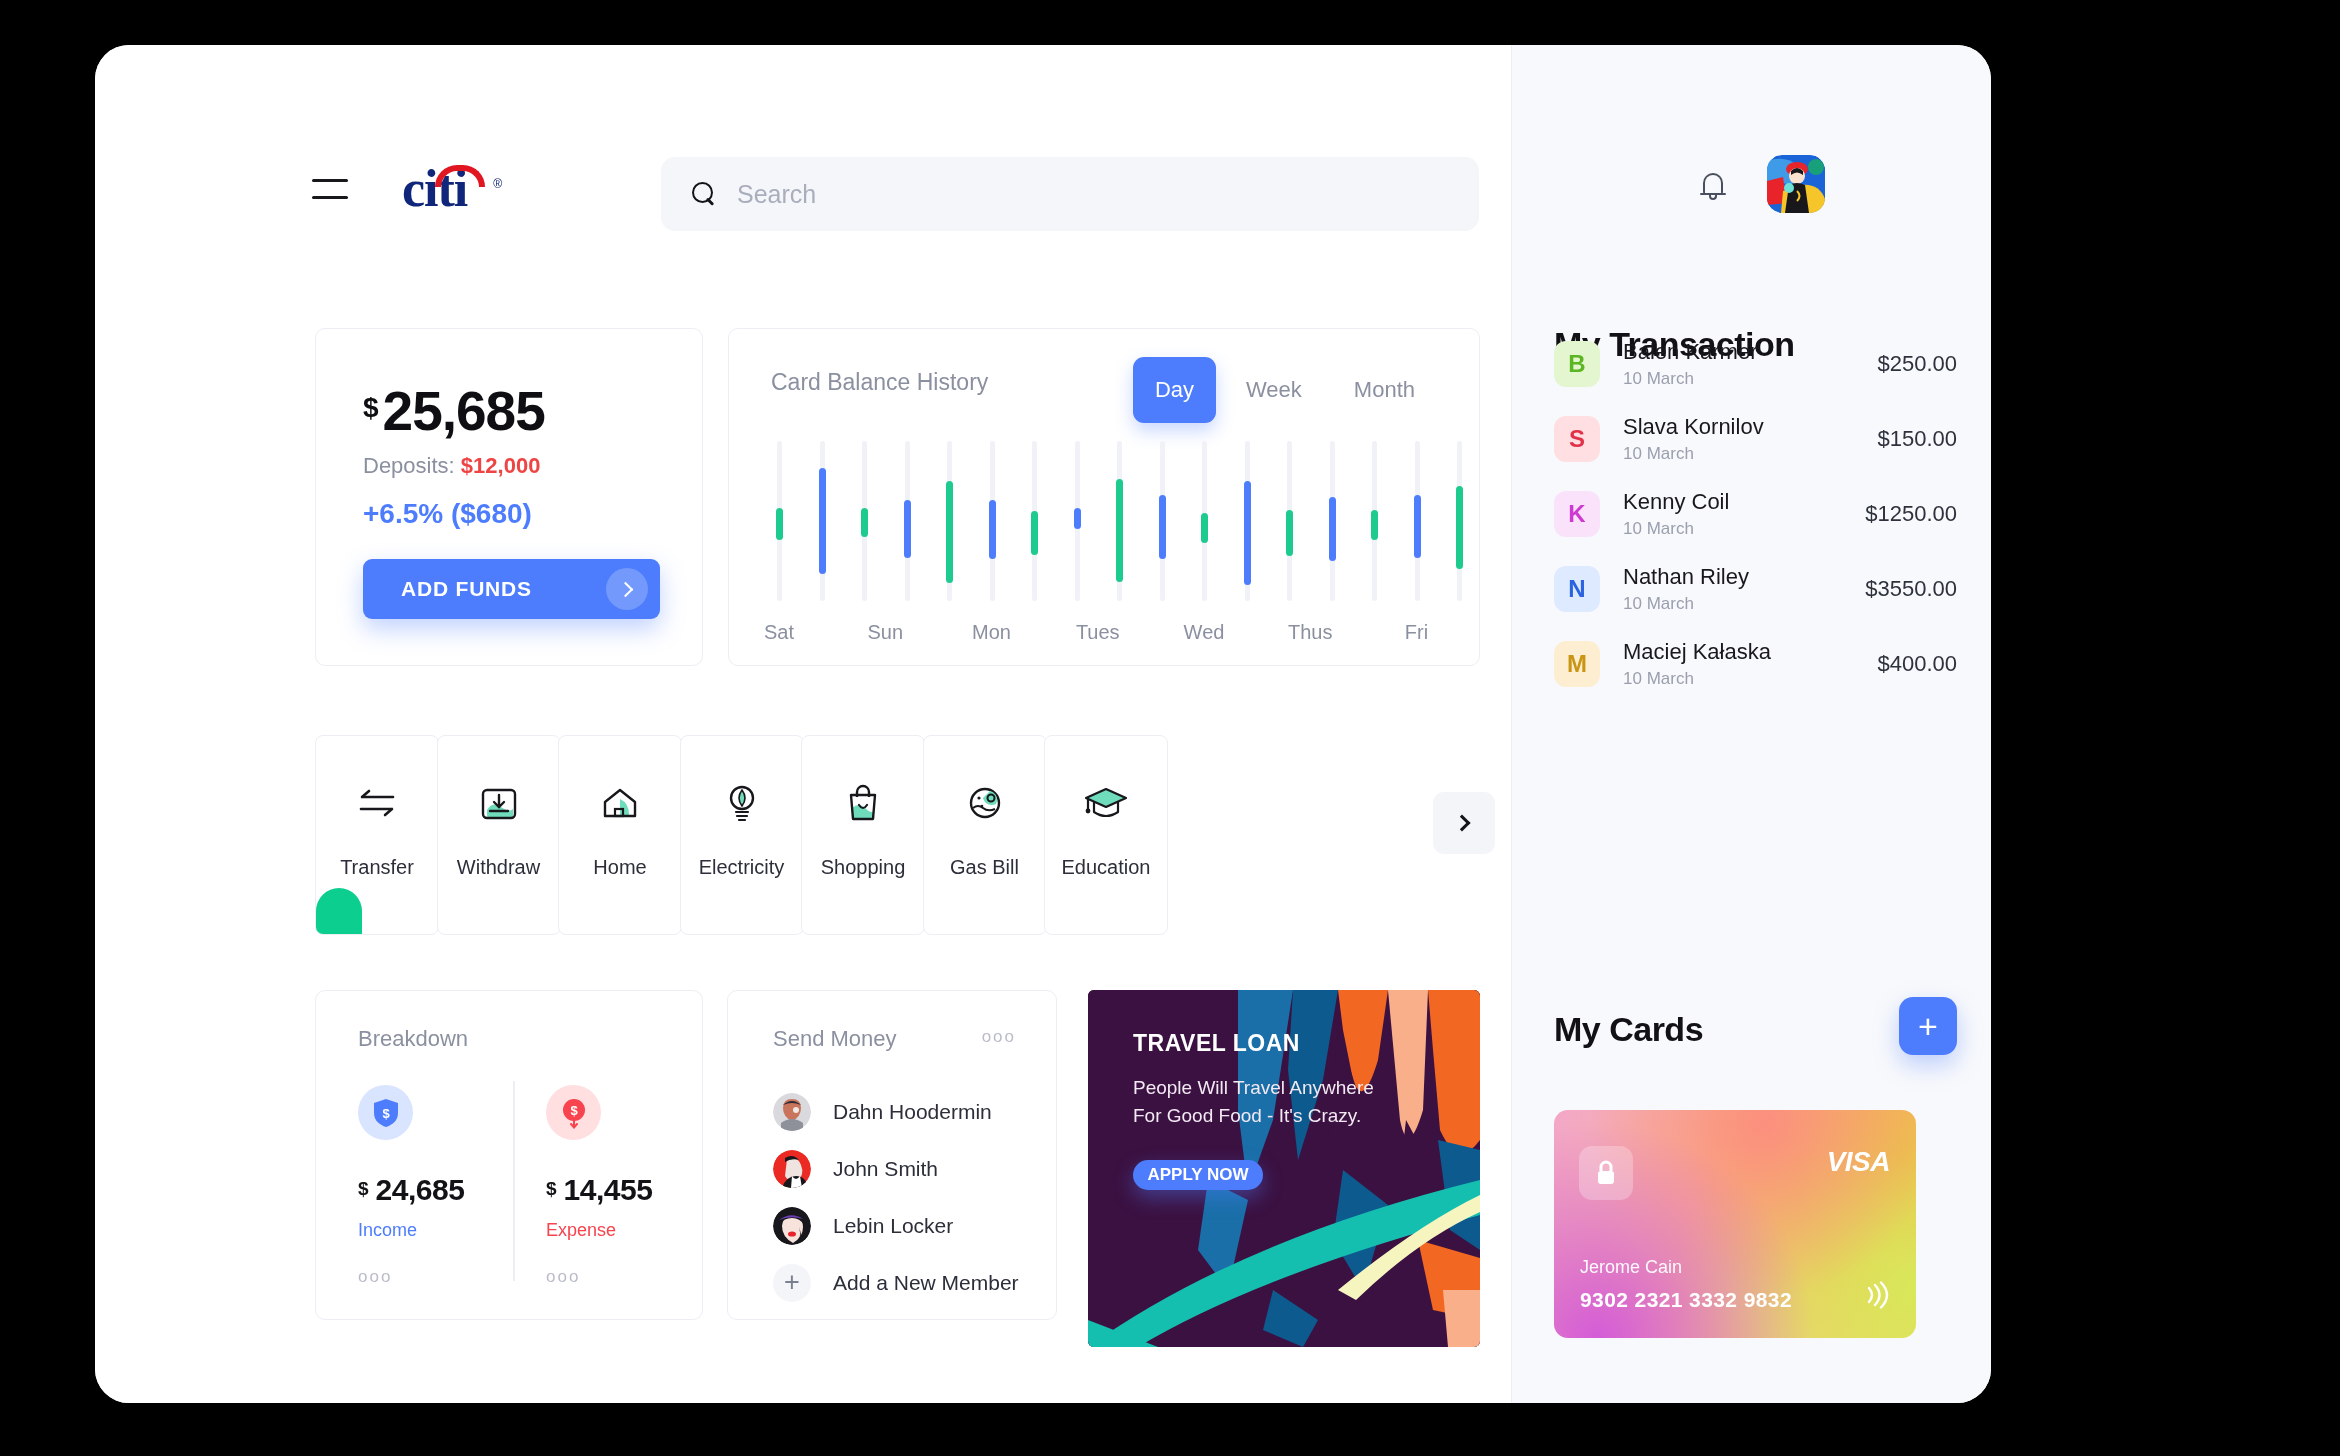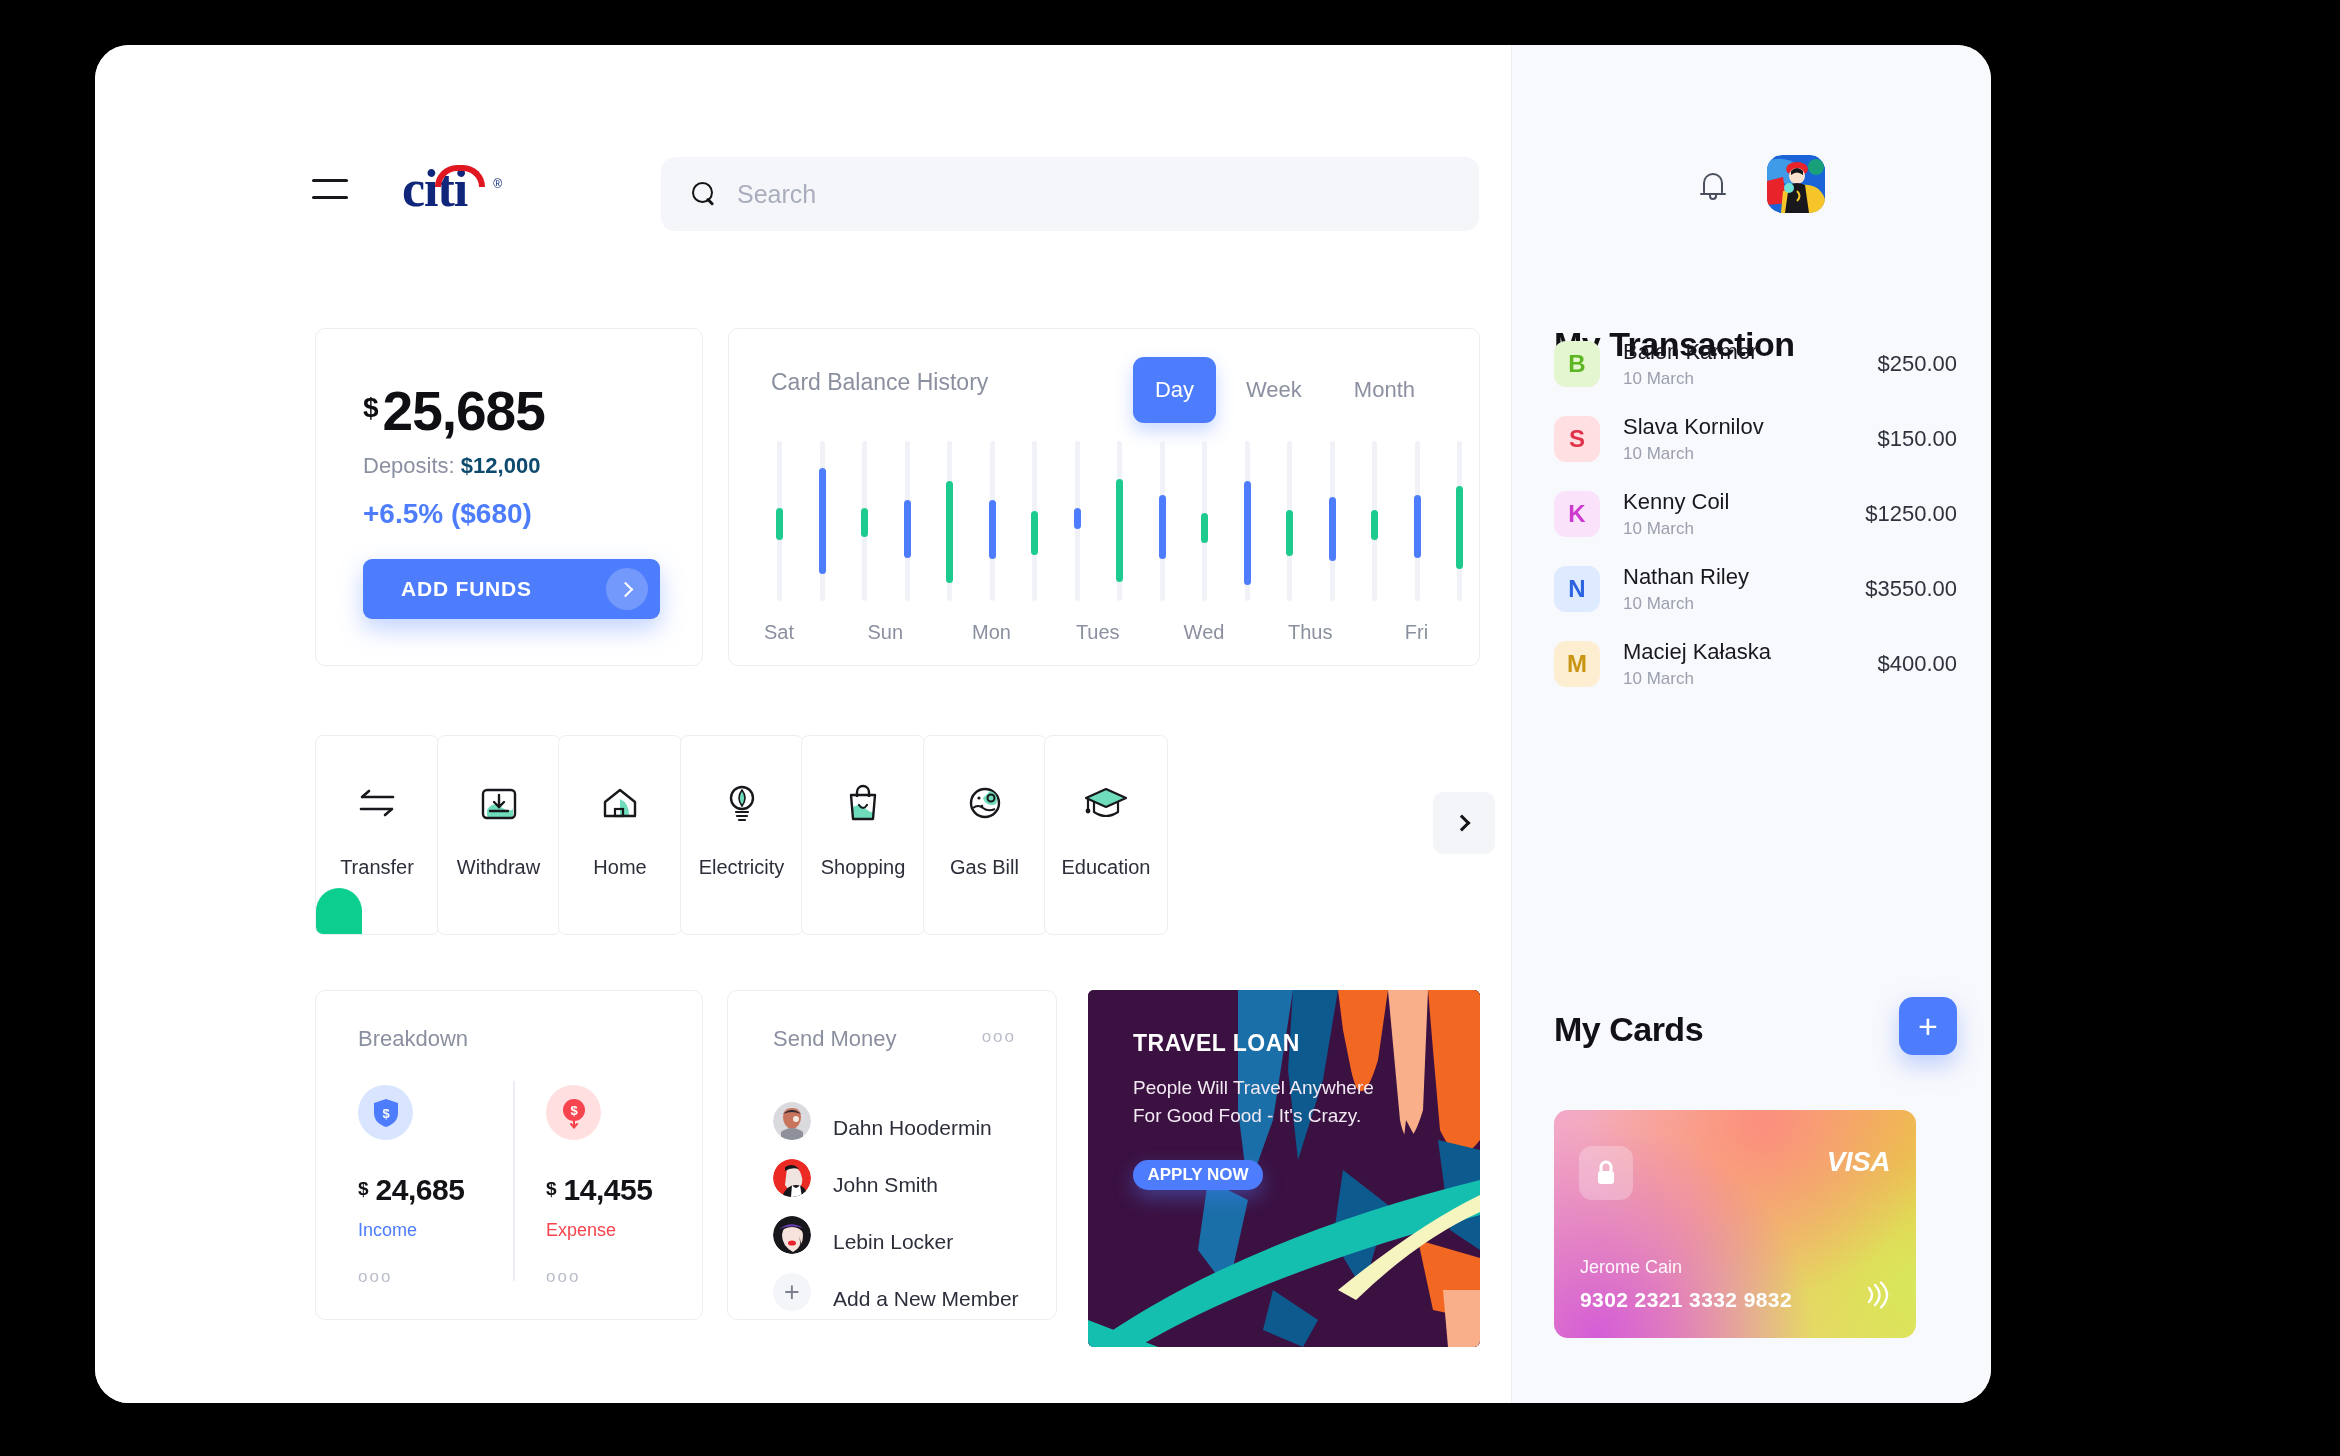--- a/index.html
+++ b/index.html
@@ -44,21 +44,21 @@
   .search-input::placeholder { color:#a9aebd; }
 
   .card { background:#fff; border:1.5px solid #eceef4; border-radius:10px; position:absolute; }
 
   
   .balance-card { left:220px; top:283px; width:388px; height:338px; }
   .bal-amt { position:absolute; left:47px; top:55px; display:flex; align-items:flex-start; }
   .bal-amt .cur { font-size:28px; font-weight:700; color:#0f0f13; margin-top:8px; margin-right:4px;}
   .bal-amt .val { font-size:55px; font-weight:700; color:#0f0f13; letter-spacing:-1px; line-height:55px;}
   .bal-dep { position:absolute; left:47px; top:124px; font-size:22px; color:#8b90a0; }
-  .bal-dep b { color:#0c4a6e; font-weight:700; }
+  .bal-dep b { color:#ef4444; font-weight:700; }
   .bal-pct { position:absolute; left:47px; top:169px; font-size:28px; color:#4d7dfd;font-weight:bold; }
   .add-funds { position:absolute; left:47px; top:230px; width:297px; height:60px;
     background:#4d7dfd; border-radius:9px; box-shadow:0 10px 24px rgba(77,125,253,.35);
     display:flex; align-items:center; cursor:pointer; }
   .add-funds .lbl { color:#fff; font-size:21px; font-weight:700; letter-spacing:.8px; margin-left:38px;}
   .add-funds .circ { position:absolute; right:12px; top:9px; width:42px; height:42px;
     border-radius:50%; background:rgba(255,255,255,.22); display:flex; align-items:center; justify-content:center;}
   .chev { width:11px; height:11px; border-right:2.6px solid #fff; border-top:2.6px solid #fff;
     transform:rotate(45deg); margin-left:-3px;}
 
@@ -99,21 +99,21 @@
   .bd-val .c { font-size:19px; font-weight:700; color:#121217; margin-right:7px; margin-top:5px;}
   .bd-val .v { font-size:30px; font-weight:700; color:#121217; letter-spacing:-.5px;}
   .bd-lbl { margin-top:13px; font-size:18px; }
   .bd-dots { margin-top:26px; color:#b9bdc9; font-size:17px; letter-spacing:2px;}
 
   
   .sm-card { left:632px; top:945px; width:330px; height:330px; }
   .sm-title { position:absolute; left:45px; top:35px; font-size:22px; color:#8b90a0;}
   .sm-dots { position:absolute; right:40px; top:36px; font-size:17px; color:#b9bdc9; letter-spacing:2px; cursor:pointer;}
   .sm-list { position:absolute; left:45px; top:92px; right:20px; }
-  .sm-item { display:flex; align-items:flex-end; height:57px; cursor:pointer;}
+  .sm-item { display:flex; align-items:center; height:57px; cursor:pointer;}
   .sm-av { width:38px; height:38px; border-radius:50%; margin-right:22px; overflow:hidden;
     position:relative; flex:0 0 38px; }
   .sm-nm { font-size:21px; color:#2c2f3a; }
   .sm-plus { width:38px; height:38px; border-radius:50%; background:#f4f5f9;
     display:flex; align-items:center; justify-content:center; margin-right:22px; flex:0 0 38px;
     color:#7b808f; font-size:27px; line-height:1;}
 
   
   .promo { position:absolute; left:993px; top:945px; width:392px; height:357px; border-radius:6px;
     overflow:hidden; background:#3b1141; }

